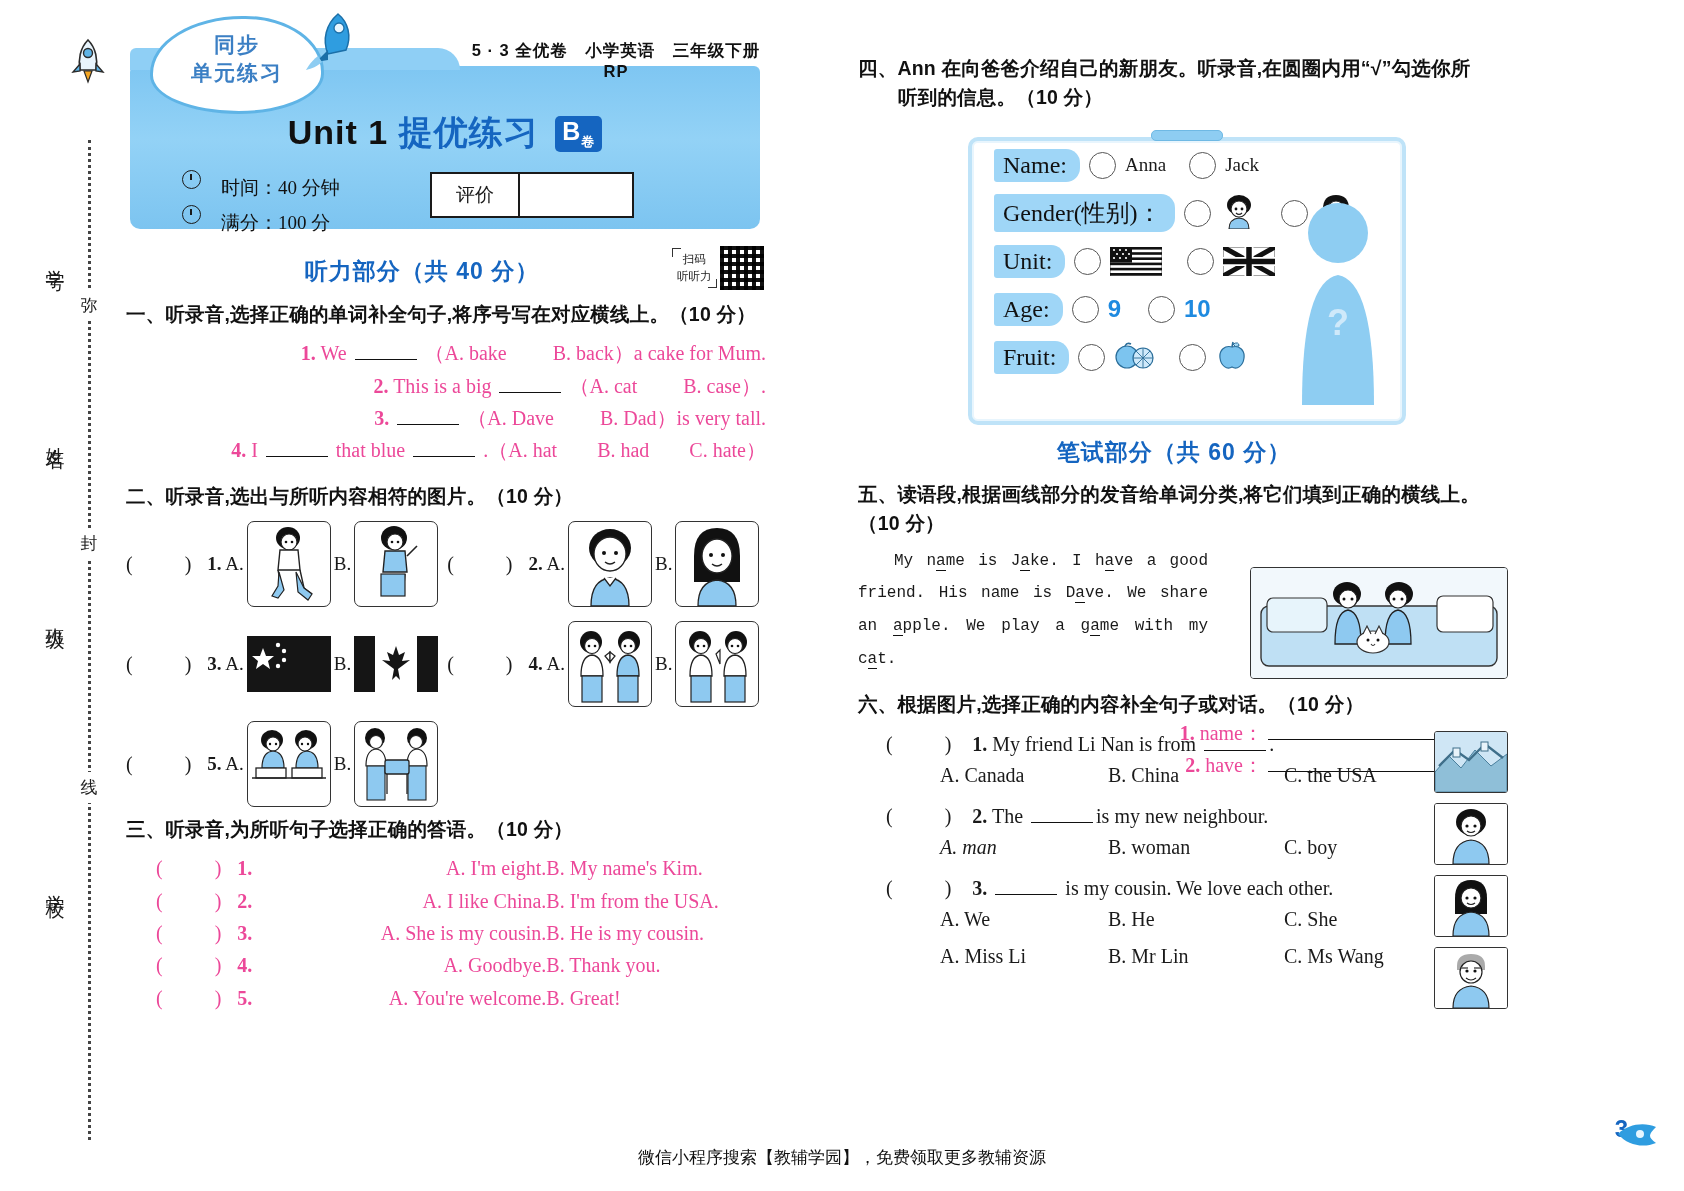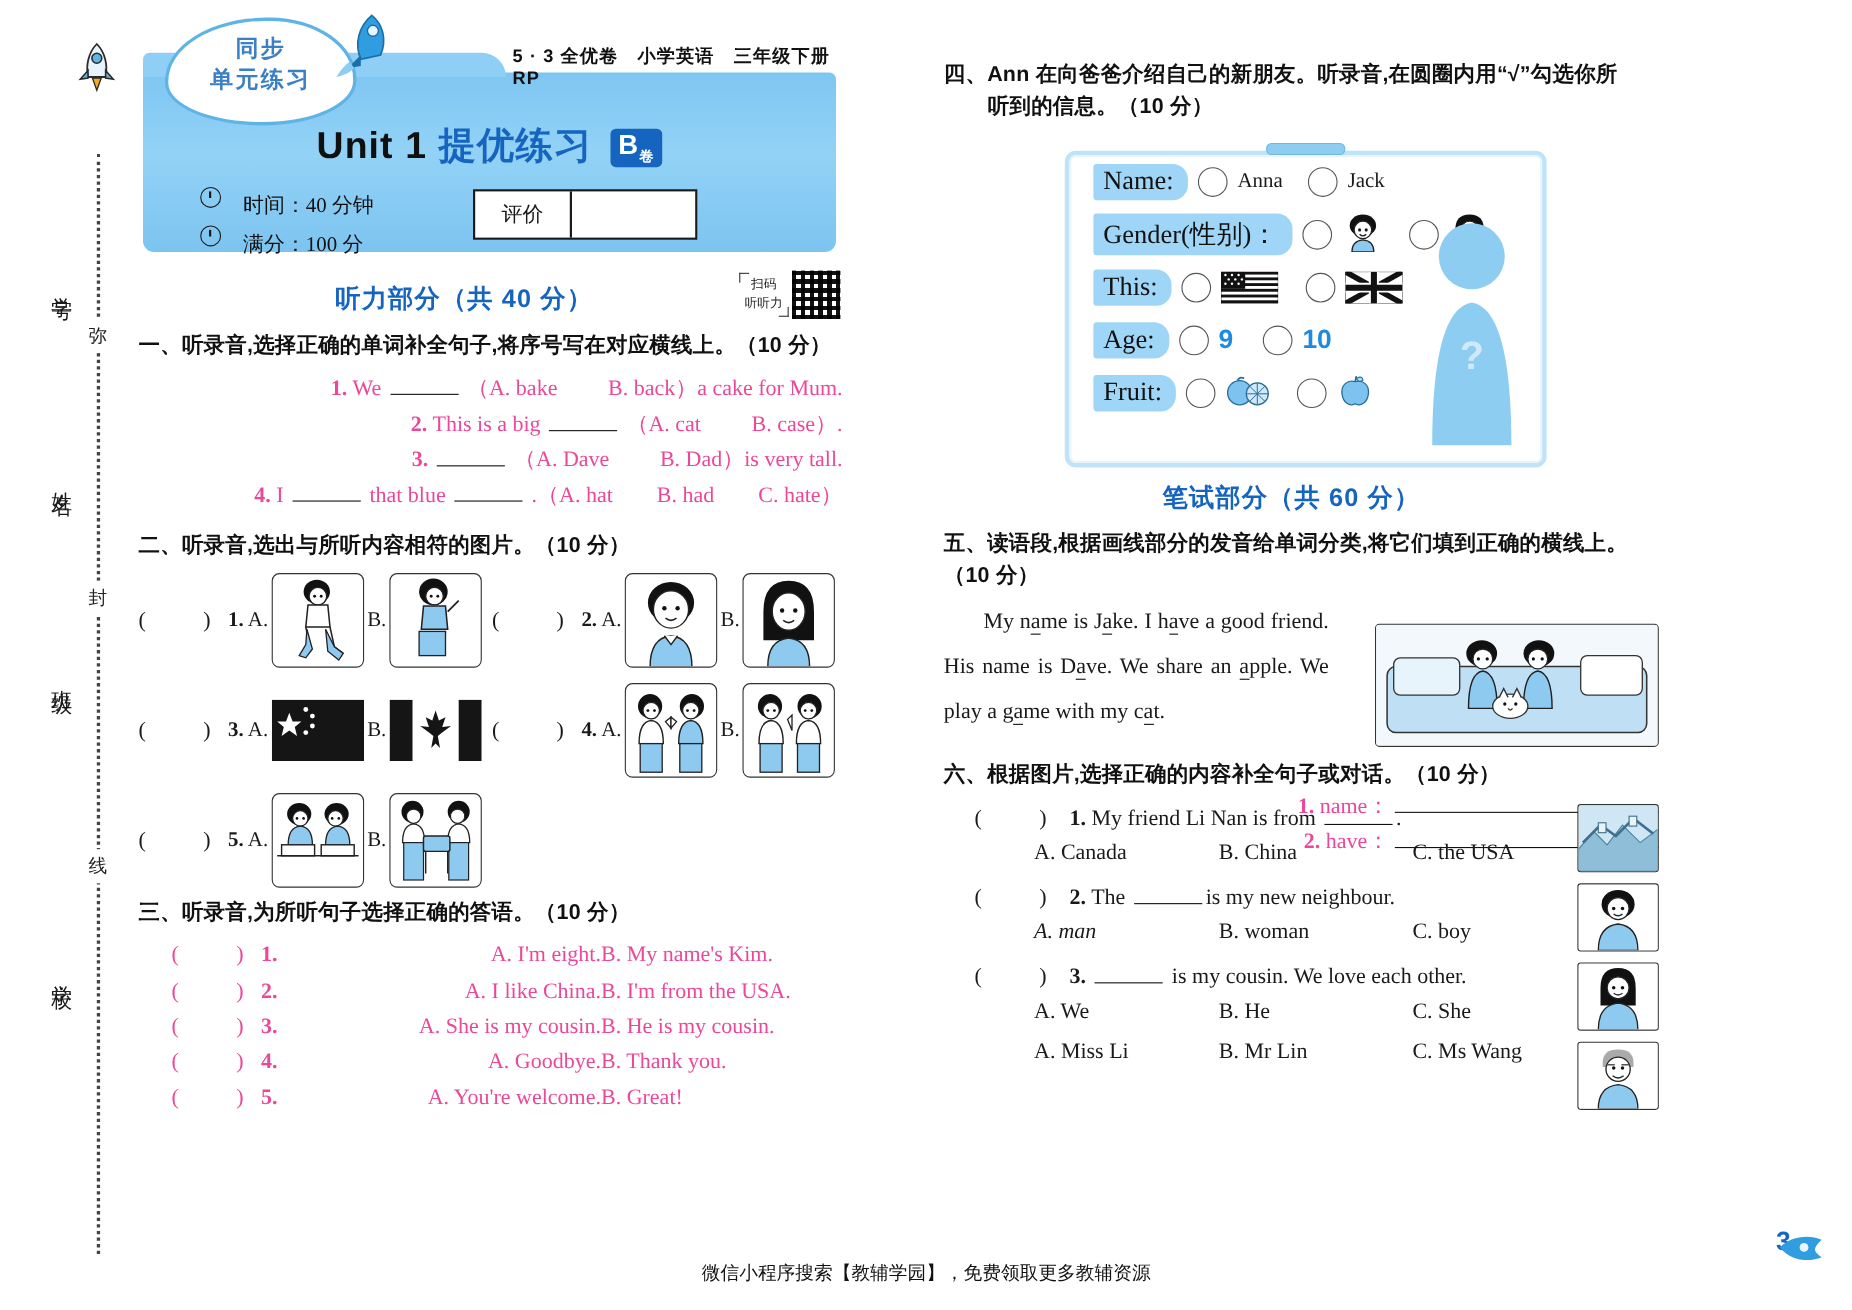--- a/index.html
+++ b/index.html
@@ -51,21 +51,21 @@
     background:#ffffff;border:3px solid #5fb4e6;border-radius:54% 46% 50% 52%/60% 58% 42% 40%;
     box-shadow:0 0 0 3px #ffffff inset;
   }
   .cloud .c-txt{
     position:absolute;left:0;right:0;top:12px;text-align:center;
     font-family:"Liberation Sans", sans-serif;font-weight:bold;font-size:21px;
     color:#3b7fc4;line-height:1.35;letter-spacing:2px;
   }
   .rocket{position:absolute;left:168px;top:-56px;width:58px;height:62px;}
   .meta-right{
-    position:absolute;left:336px;top:-26px;width:300px;text-align:left;
+    position:absolute;left:336px;top:-26px;width:300px;text-align:center;
     font-family:"Liberation Sans", sans-serif;font-weight:bold;font-size:16.5px;
     color:#111;letter-spacing:1px;
   }
   .unit-title{
     position:absolute;left:0;right:0;top:44px;text-align:center;
     font-family:"Liberation Sans", sans-serif;font-weight:bold;
     font-size:34px;letter-spacing:1px;color:#101010;
   }
   .unit-title .blue{color:#1565c0;}
   .vol-badge{
@@ -160,21 +160,21 @@
   }
   .opt-txt{font-size:19px;margin-right:14px;}
   .flag-us,.flag-uk{width:52px;height:29px;margin-right:16px;flex:0 0 auto;}
   .age-num{font-size:24px;color:#1e8ae0;font-weight:bold;margin-right:18px;font-family:"Liberation Sans",sans-serif;}
   .silhouette{
     position:absolute;right:18px;bottom:16px;width:92px;height:210px;
   }
 
   
   .passage{
-    font-size:20px;line-height:2.05;text-align:justify;
+    font-size:16px;line-height:2.05;text-align:justify;font-family:Liberation Mono, monospace;
   }
   .passage .u{border-bottom:1.4px solid #111;}
   .pimg{
     position:absolute;right:0;top:0;width:256px;height:110px;
     border:1.6px solid #333;border-radius:4px;overflow:hidden;background:#eaf4fb;
   }
   .ans-line{display:inline-block;width:240px;border-bottom:1.5px solid #111;height:17px;}
 
   .q6-row{font-size:20px;line-height:1.55;}
   .opt-row{font-size:20px;display:flex;padding-left:82px;}
@@ -545,21 +545,21 @@
               <circle cx="19" cy="16" r="8" fill="#fff" stroke="#222" stroke-width="1.2"></circle>
               <circle cx="16" cy="16" r="1.4" fill="#111"></circle>
                 <circle cx="22" cy="16" r="1.4" fill="#111"></circle>
               <path d="M16 20 Q19 23 22 20" fill="none" stroke="#222" stroke-width="1.2"></path>
               <path d="M9 36 Q9 26 19 25 Q29 26 29 36 Z" fill="#8ec9f0" stroke="#222" stroke-width="1.1"></path>
             </svg>
           </span>
         </div>
 
         <div class="card-row">
-          <span class="field-label">This:</span>
+          <span class="field-label">Unit:</span>
           <span class="circ"></span>
           <span class="flag-us">
             <svg width="52" height="29" viewBox="0 0 52 29">
               <rect width="52" height="29" fill="#fff" stroke="#222" stroke-width="0.8"></rect>
               <g fill="#111">
                 <rect y="0" width="52" height="2.6"></rect>
                   <rect y="5.2" width="52" height="2.6"></rect>
                 <rect y="10.4" width="52" height="2.6"></rect>
                   <rect y="15.6" width="52" height="2.6"></rect>
                 <rect y="20.8" width="52" height="2.6"></rect>

